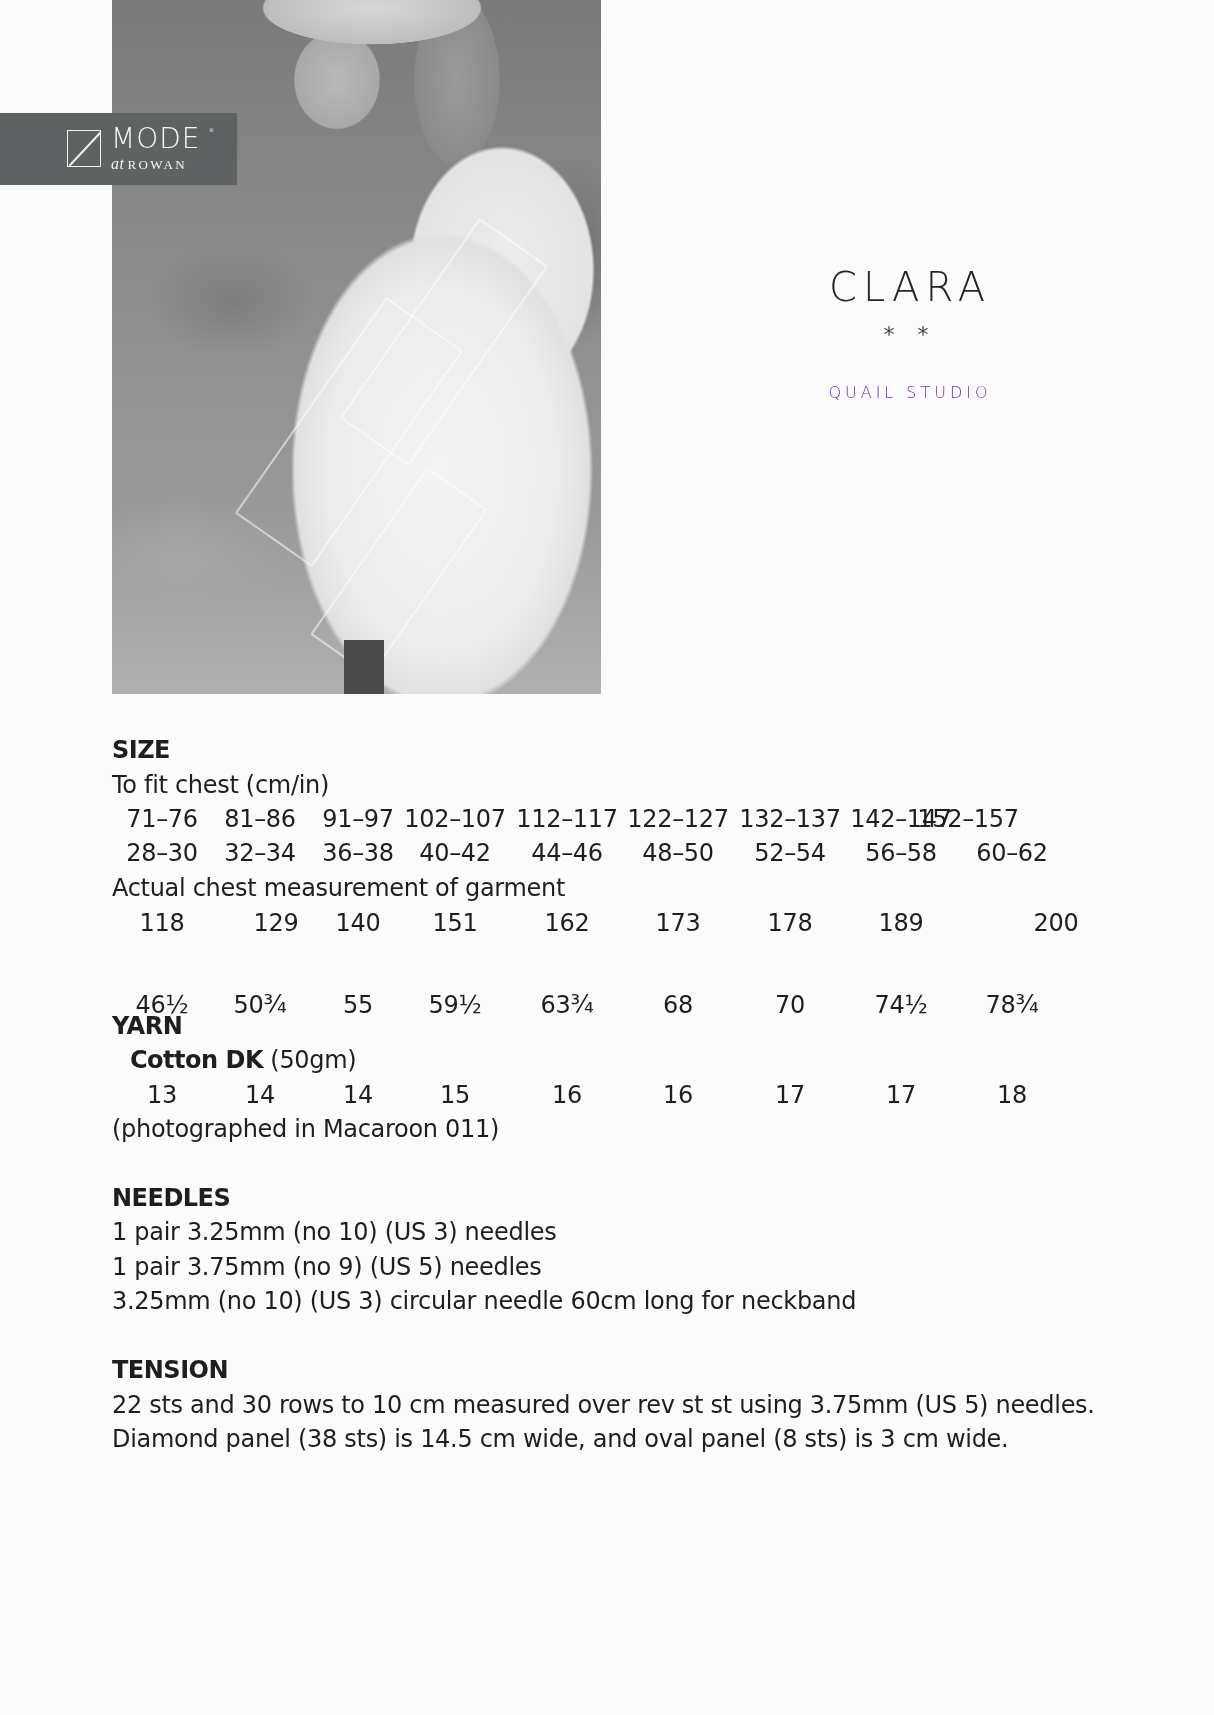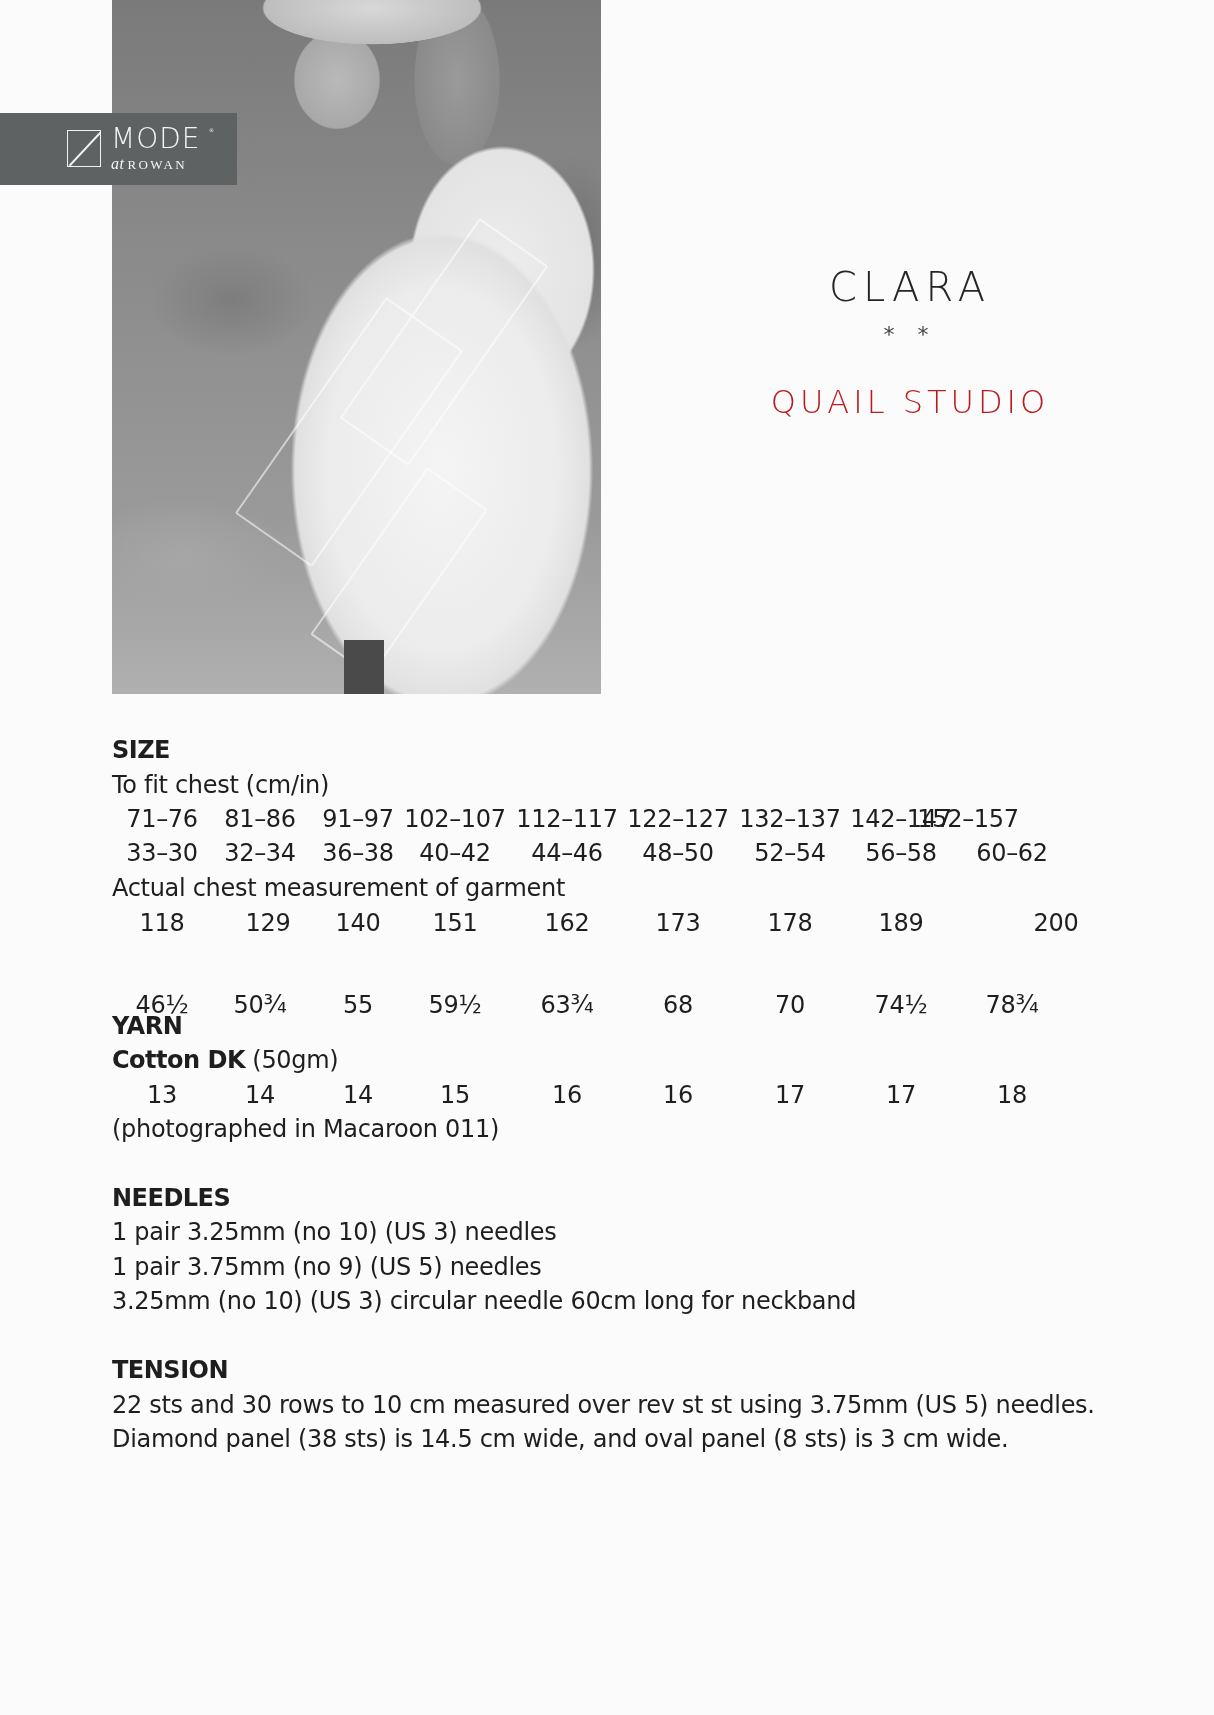--- a/index.html
+++ b/index.html
@@ -46,31 +46,31 @@
   .logo-reg { position:absolute; left:209px; top:14px; font-size:5px; color:#f5f5f5; }
   .logo-rowan {
     position:absolute; left:111px; top:43px; font-size:13px; letter-spacing:2.4px;
     color:#f5f5f5; font-family:"Liberation Serif", serif; line-height:1;
   }
   .logo-rowan i { letter-spacing:0.5px; font-size:16px; margin-right:3px; }
 
   .title-block { position:absolute; left:760px; width:300px; text-align:center; }
   .title { top:264px; font-size:40px; letter-spacing:6px; color:#262626; font-family:"DejaVu Sans", sans-serif; font-weight:300; }
   .stars { top:322px; font-size:22px; letter-spacing:8px; color:#444; }
-  .designer { top:383px; font-size:32px; letter-spacing:4px; color:#b91c1c; font-weight:300; }
+  .designer { top:383px; font-size:16px; letter-spacing:4px; color:#6d28d9; font-weight:300; }
 
   .content { position:absolute; left:112px; top:0; width:1000px; }
   .line {
     position:absolute; left:0; height:34px; line-height:34px;
     font-size:24px; white-space:nowrap; color:#1e1e1e; letter-spacing:-0.3px;
   }
   .heading { font-weight:bold; letter-spacing:-0.5px; }
   .row { position:absolute; left:0; width:1000px; height:34px; line-height:34px; font-size:24px; }
   .cell { position:absolute; width:110px; margin-left:-55px; text-align:center; white-space:nowrap; letter-spacing:-0.3px; }
-  b.inline { font-weight:bold; letter-spacing:-0.5px; }
+  b.inline { font-weight:bold; letter-spacing:-0.5px;margin-left:18px; }
 </style>
 </head>
 <body>
 
 <div class="photo">
   <div class="cable" style="left:190px;top:300px;width:90px;height:260px;"></div>
   <div class="cable" style="left:290px;top:220px;width:80px;height:240px;"></div>
   <div class="cable" style="left:250px;top:470px;width:70px;height:200px;"></div>
   <div class="slit"></div>
 </div>
@@ -96,36 +96,36 @@
     <span class="cell" style="left:148px;">81–86</span>
     <span class="cell" style="left:246px;">91–97</span>
     <span class="cell" style="left:343px;">102–107</span>
     <span class="cell" style="left:455px;">112–117</span>
     <span class="cell" style="left:566px;">122–127</span>
     <span class="cell" style="left:678px;">132–137</span>
     <span class="cell" style="left:789px;">142–147</span>
     <span class="cell" style="left:856px;">152–157</span>
   </div>
   <div class="row" style="top:836px;">
-    <span class="cell" style="left:50px;">33–30</span>
+    <span class="cell" style="left:50px;">28–30</span>
     <span class="cell" style="left:148px;">32–34</span>
     <span class="cell" style="left:246px;">36–38</span>
     <span class="cell" style="left:343px;">40–42</span>
     <span class="cell" style="left:455px;">44–46</span>
     <span class="cell" style="left:566px;">48–50</span>
     <span class="cell" style="left:678px;">52–54</span>
     <span class="cell" style="left:789px;">56–58</span>
     <span class="cell" style="left:900px;">60–62</span>
   </div>
 
   <div class="line" style="top:871px;">Actual chest measurement of garment</div>
 
   <div class="row" style="top:906px;">
     <span class="cell" style="left:50px;">118</span>
-    <span class="cell" style="left:156px;text-align:center;">129</span>
+    <span class="cell" style="left:164px;text-align:center;">129</span>
     <span class="cell" style="left:246px;">140</span>
     <span class="cell" style="left:343px;">151</span>
     <span class="cell" style="left:455px;">162</span>
     <span class="cell" style="left:566px;">173</span>
     <span class="cell" style="left:678px;">178</span>
     <span class="cell" style="left:789px;">189</span>
     <span class="cell" style="left:944px;">200</span>
   </div>
   <div class="row" style="top:940px;margin-top:48px;">
     <span class="cell" style="left:50px;">46½</span>

